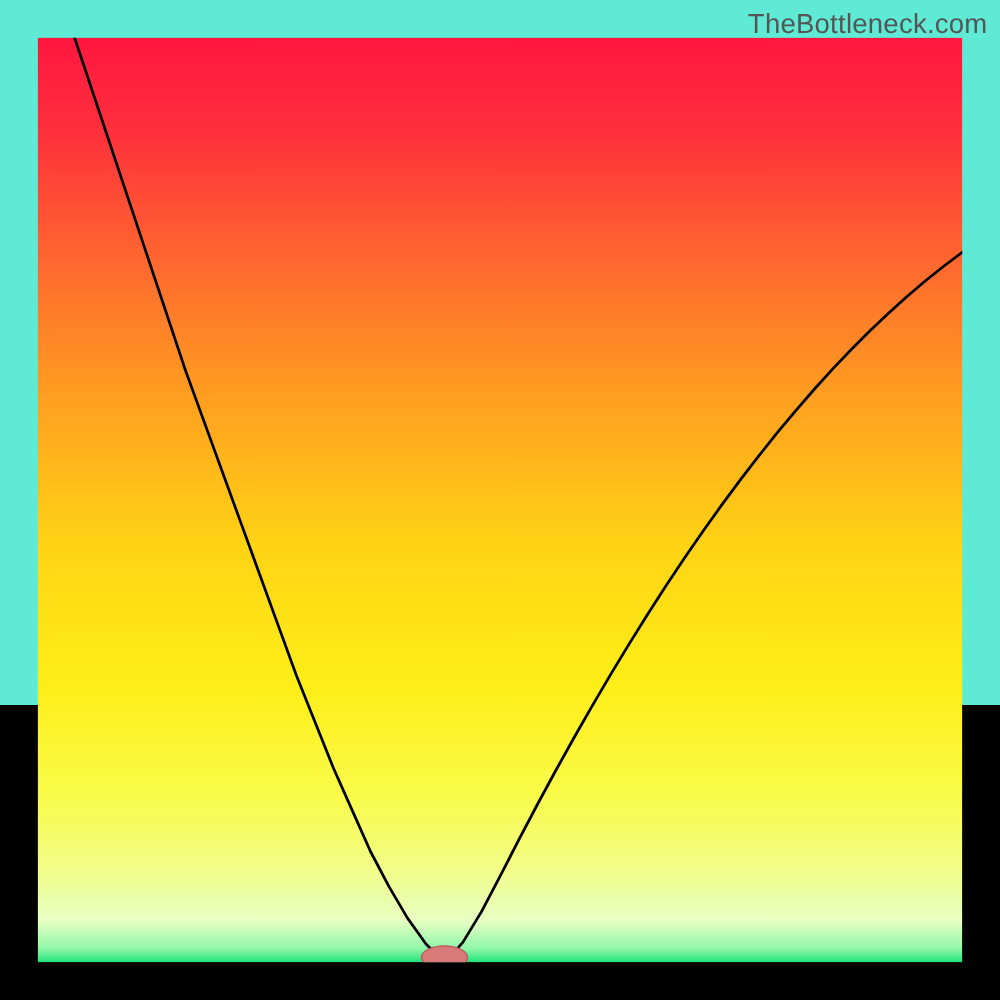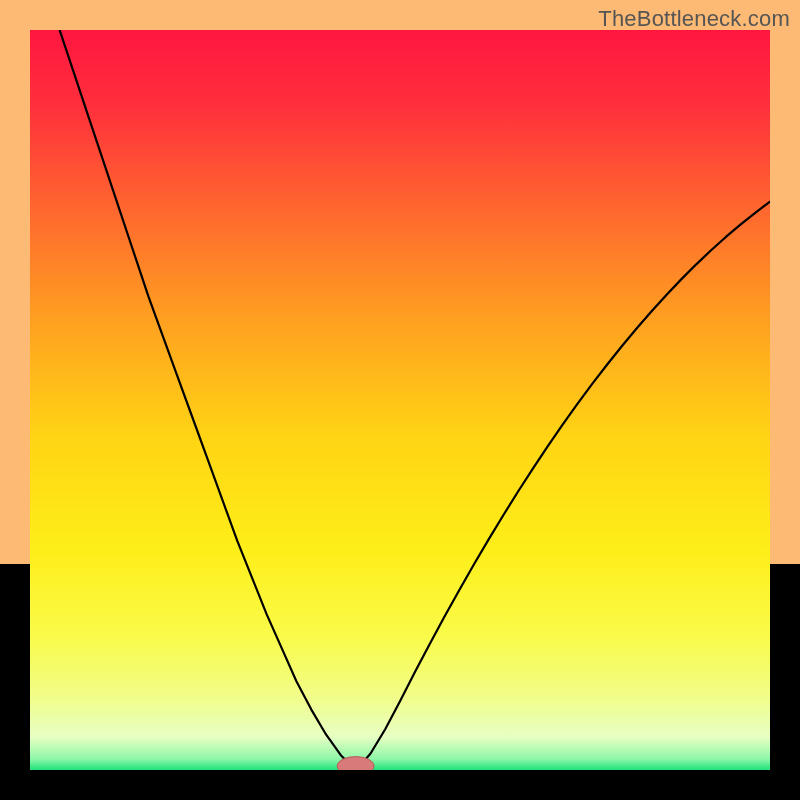--- a/index.html
+++ b/index.html
@@ -8,21 +8,21 @@
     width: 800px;
     height: 800px;
     overflow: hidden;
     background: #000;
     font-family: Arial, Helvetica, sans-serif;
   }
   .frame {
     position: relative;
     width: 800px;
     height: 564px;
-    background: #fdba74;
+    background: #5eead4;
   }
   .plot {
     position: absolute;
     left: 30px;
     top: 30px;
     width: 740px;
     height: 740px;
     overflow: hidden;
   }
   .watermark {

